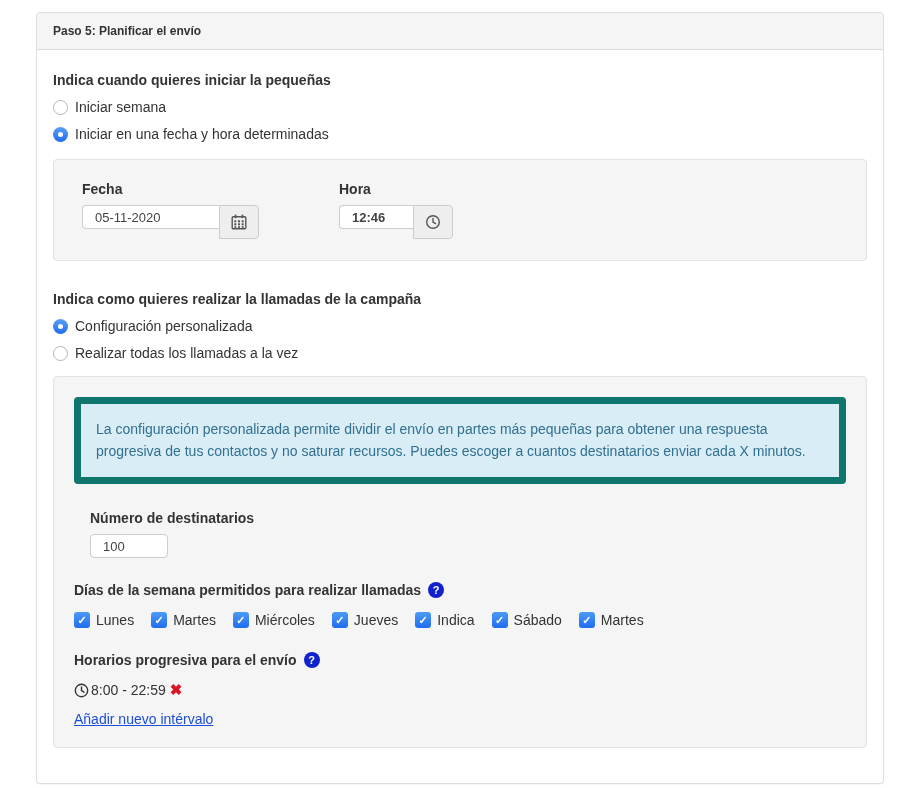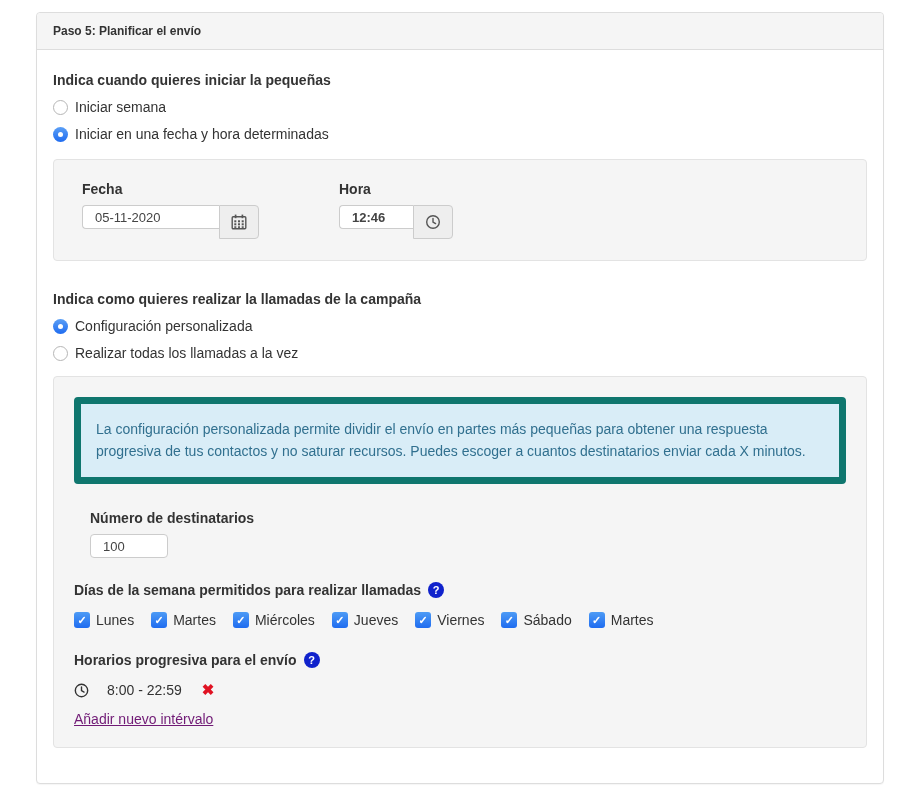--- a/index.html
+++ b/index.html
@@ -151,32 +151,32 @@
     display: inline-flex;
     align-items: center;
     justify-content: center;
     margin-right: 6px;
     cursor: pointer;
   }
   .interval-row {
     display: flex;
     align-items: center;
     margin-top: 13px;
-    gap: 18px;
+    gap: 2px;
   }
   .remove-x {
     font-weight: bold;
     font-size: 15px;
     cursor: pointer;
     margin-left: 2px;
   }
   .add-link {
     display: inline-block;
     margin-top: 12px;
-    color: #701a75;
+    color: #1d4ed8;
     text-decoration: underline;
     cursor: pointer;
   }
 </style>
 </head>
 <body>
 
 <div class="panel">
   <div class="panel-heading">Paso 5: Planificar el envío</div>
 
@@ -272,21 +272,21 @@
         <span class="day-item">
           <span class="checkbox">✓</span>
           <span>Miércoles</span>
         </span>
         <span class="day-item">
           <span class="checkbox">✓</span>
           <span>Jueves</span>
         </span>
         <span class="day-item">
           <span class="checkbox">✓</span>
-          <span>Viernes</span>
+          <span>Indica</span>
         </span>
         <span class="day-item">
           <span class="checkbox">✓</span>
           <span>Sábado</span>
         </span>
         <span class="day-item">
           <span class="checkbox">✓</span>
           <span>Martes</span>
         </span>
       </div>

